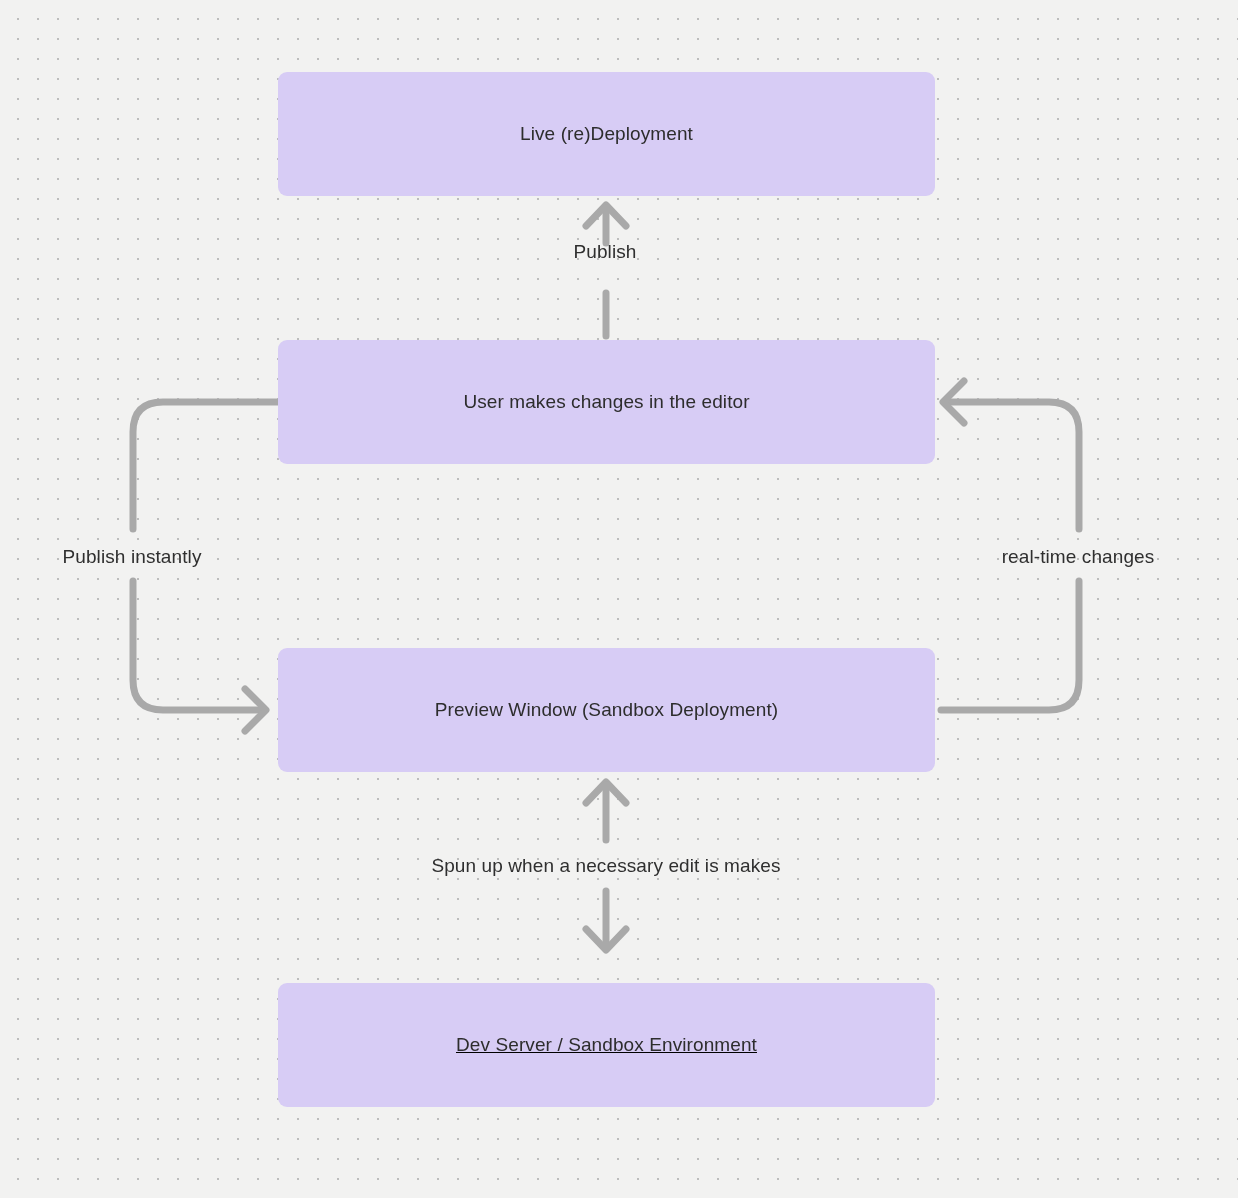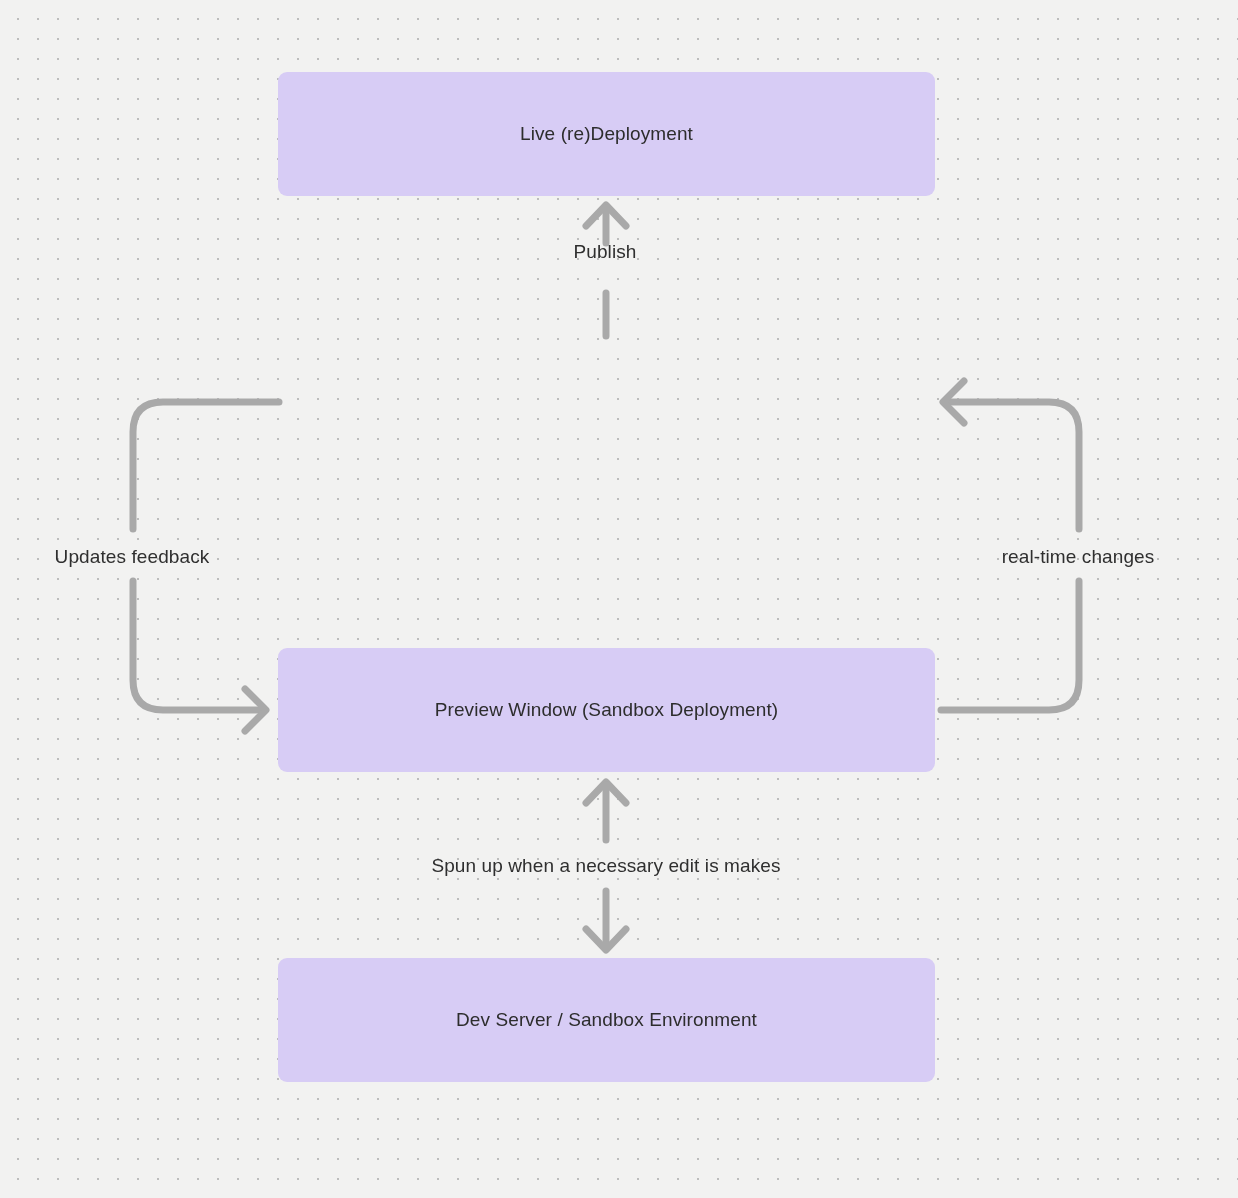--- a/index.html
+++ b/index.html
@@ -44,21 +44,21 @@
   }
   .node-label {
     font-size: 19px;
     color: #2d2d2d;
     letter-spacing: 0.1px;
     text-align: left;
   }
   .node-live     { top: 72px;  }
   .node-editor   { top: 340px; }
   .node-preview  { top: 648px; }
-  .node-dev      { top: 958px; }
+  .node-dev      { top: 983px; text-decoration: underline; }
   .edge-label {
     position: absolute;
     transform: translate(-50%, -50%);
     font-size: 19px;
     color: #2f2f2f;
     letter-spacing: 0.1px;
     white-space: nowrap;
   }
   .label-publish   { left: 605px;  top: 252px; }
   .label-updates   { left: 132px;  top: 557px; }
@@ -87,30 +87,33 @@
     <path d="M 586 803 L 606 782 L 626 803"></path>
     <path d="M 606 785 L 606 840"></path>
     <path d="M 606 891 L 606 947"></path>
     <path d="M 586 929 L 606 950 L 626 929"></path>
   </svg>
 
   <div class="node node-live">
     <span class="node-label">Live (re)Deployment</span>
   </div>
 
+  <div class="node node-editor">
+    <span class="node-label">User makes changes in the editor</span>
+  </div>
 
   <div class="node node-preview">
     <span class="node-label">Preview Window (Sandbox Deployment)</span>
   </div>
 
   <div class="node node-dev">
     <span class="node-label">Dev Server / Sandbox Environment</span>
   </div>
 
   <span class="edge-label label-publish">Publish</span>
 
-  <span class="edge-label label-updates">Updates feedback</span>
+  <span class="edge-label label-updates">Publish instantly</span>
 
   <span class="edge-label label-feedback">real-time changes</span>
 
   <span class="edge-label label-spunup">Spun up when a necessary edit is makes</span>
 
 </div>
 
 </body></html>

